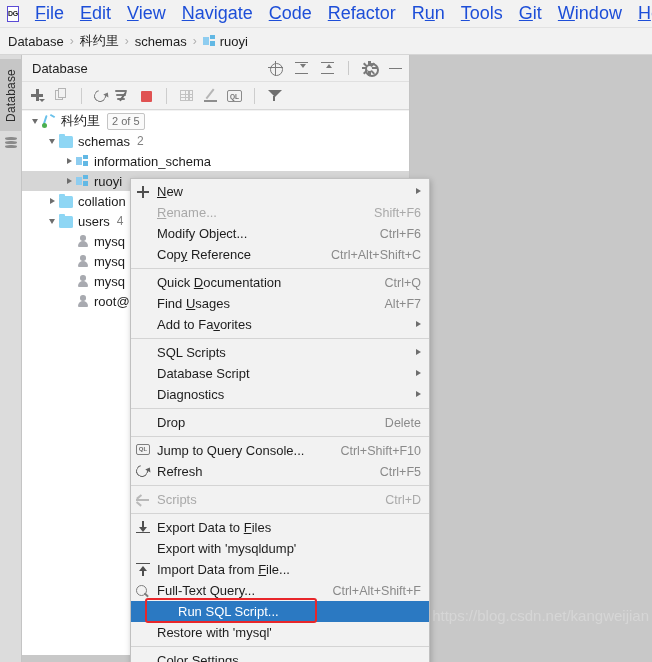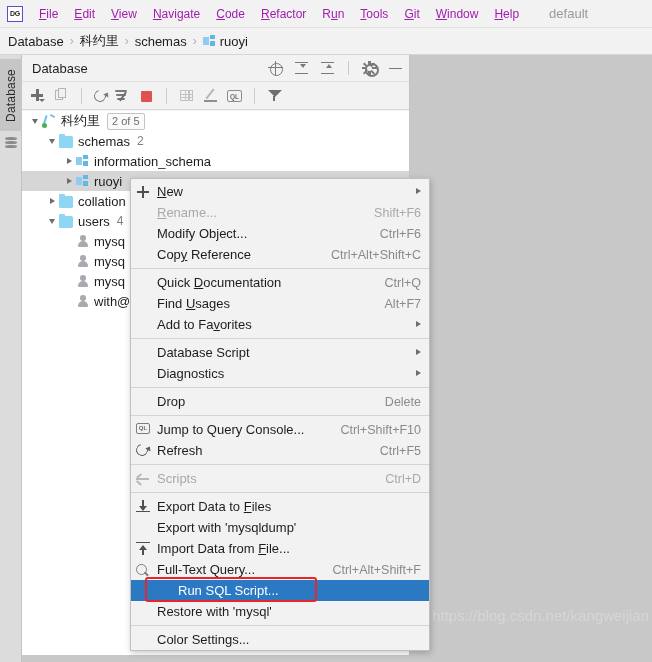--- a/index.html
+++ b/index.html
@@ -19,21 +19,21 @@
     border-bottom: 1px solid #e2e2e2;
   }
   .dg-logo {
     width: 16px; height: 16px; margin-left: 7px; margin-right: 8px;
     background: #ffffff; border: 1.6px solid #5b4bd6;
     display: flex; align-items: center; justify-content: center;
     font-size: 7px; font-weight: bold; color: #1b1b1b;
     font-family: "Liberation Sans", sans-serif; letter-spacing: -0.3px;
   }
   .menubar-item {
-    padding: 3px 8px; color: #a21caf; font-size: 12px; cursor: default;
+    padding: 3px 8px; color: #1d4ed8; font-size: 18px; cursor: default;
     white-space: nowrap;
   }
   .menubar-item u { text-decoration: underline; }
   .menubar-default {
     margin-left: 22px; color: #9a9a9a; font-size: 13px;
   }
 
   
   .breadcrumb {
     position: absolute; top: 28px; left: 0; width: 652px; height: 27px;
@@ -552,21 +552,21 @@
         <div class="tree-row">
           <span style="flex:0 0 40px"></span>
           <span class="arrow"></span>
           <span class="ti ti-user"></span>
           <span>mysq</span>
         </div>
         <div class="tree-row">
           <span style="flex:0 0 40px"></span>
           <span class="arrow"></span>
           <span class="ti ti-user"></span>
-          <span>with@</span>
+          <span>root@</span>
         </div>
       </div>
   </div>
 
   <div class="editor-bg">
     <div class="hints" id="hints">
         <div class="hint-line"></div>
         <div class="hint-line"></div>
         <div class="hint-line"></div>
         <div class="hint-line"></div>
@@ -613,20 +613,25 @@
         <span class="mi-short">Alt+F7</span>
       </div>
       <div class="mi">
         <span class="mi-ic"></span>
         <span class="mi-label">Add to Fa<u>v</u>orites</span>
         <span class="mi-sub"></span>
       </div>
       <div class="msep"></div>
       <div class="mi">
         <span class="mi-ic"></span>
+        <span class="mi-label">SQL Scripts</span>
+        <span class="mi-sub"></span>
+      </div>
+      <div class="mi">
+        <span class="mi-ic"></span>
         <span class="mi-label">Database Script</span>
         <span class="mi-sub"></span>
       </div>
       <div class="mi">
         <span class="mi-ic"></span>
         <span class="mi-label">Diagnostics</span>
         <span class="mi-sub"></span>
       </div>
       <div class="msep"></div>
       <div class="mi">

